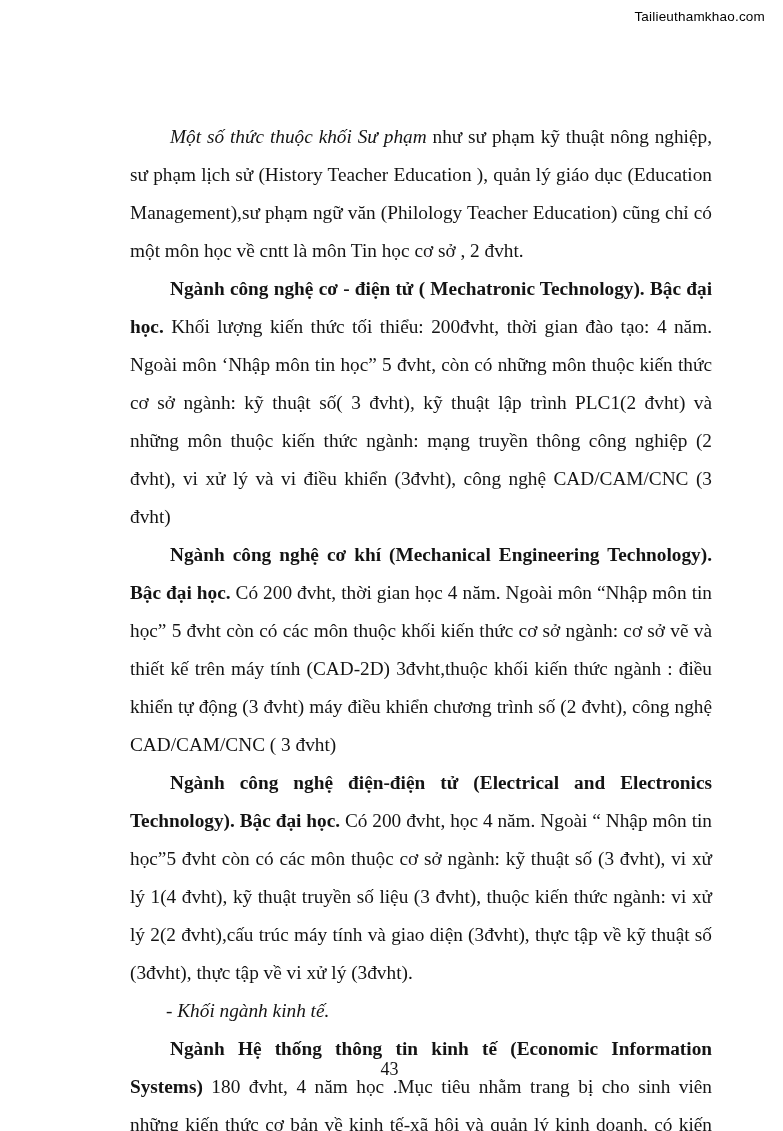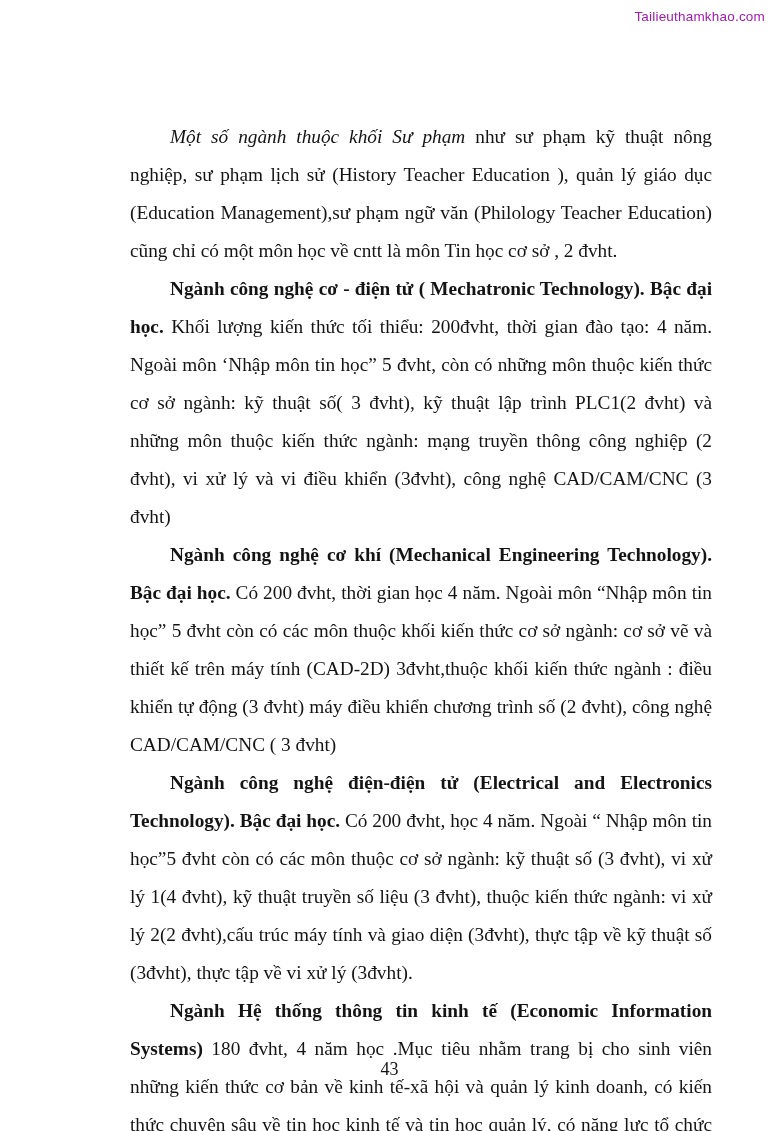--- a/index.html
+++ b/index.html
@@ -16,21 +16,21 @@
     font-family: "Liberation Serif", "DejaVu Serif", serif;
     color: #141414;
   }
   .watermark {
     position: absolute;
     top: 9px;
     right: 18px;
     font-family: "Liberation Sans", "DejaVu Sans", sans-serif;
     font-size: 13.5px;
     letter-spacing: 0.2px;
-    color: #a21caf;
+    color: #000000;
     white-space: nowrap;
     user-select: none;
   }
   .content {
     position: absolute;
     left: 130px;
     top: 118px;
     width: 582px;
     font-size: 19.3px;
     line-height: 38px;
@@ -69,29 +69,30 @@
 </style>
 </head>
 <body>
 
 <div class="page">
 
   <div class="watermark">Tailieuthamkhao.com</div>
 
   <div class="content">
 
-    <p class="indent"><span class="it">Một số ngành thuộc khối Sư phạm</span><span> như sư phạm kỹ thuật nông nghiệp, sư phạm lịch sử  (History Teacher Education ), quản lý giáo dục (Education Management),sư phạm ngữ văn (Philology Teacher Education) cũng chỉ có một môn học về cntt là môn Tin học cơ sở , 2 đvht.</span></p>
+    <p class="indent"><span class="it">Một số thức thuộc khối Sư phạm</span><span> như sư phạm kỹ thuật nông nghiệp, sư phạm lịch sử  (History Teacher Education ), quản lý giáo dục (Education Management),sư phạm ngữ văn (Philology Teacher Education) cũng chỉ có một môn học về cntt là môn Tin học cơ sở , 2 đvht.</span></p>
 
 
     <p class="indent"><span class="bd">Ngành công nghệ cơ - điện tử ( Mechatronic Technology). Bậc đại học.</span><span> Khối lượng kiến thức tối thiểu: 200đvht, thời gian đào tạo: 4 năm. Ngoài môn ‘Nhập môn tin học” 5 đvht, còn có những môn thuộc kiến thức cơ sở ngành: kỹ thuật số( 3 đvht), kỹ thuật lập trình PLC1(2 đvht) và những môn thuộc kiến thức ngành: mạng truyền thông công nghiệp (2 đvht), vi xử lý và vi điều khiển (3đvht), công nghệ CAD/CAM/CNC (3 đvht)</span></p>
 
     <p class="indent"><span class="bd">Ngành công nghệ cơ khí (Mechanical Engineering  Technology). Bậc đại học.</span><span> Có 200 đvht, thời gian học 4 năm. Ngoài môn “Nhập môn tin học” 5 đvht còn có các môn thuộc khối kiến thức cơ sở ngành: cơ sở vẽ và thiết kế trên máy tính (CAD-2D) 3đvht,thuộc khối kiến thức ngành : điều khiển tự động (3 đvht) máy điều khiển chương trình số (2 đvht), công nghệ CAD/CAM/CNC ( 3 đvht)</span></p>
 
     <p class="indent"><span class="bd">Ngành công nghệ điện-điện tử (Electrical and Electronics Technology). Bậc đại học.</span><span> Có 200 đvht, học 4 năm. Ngoài “ Nhập môn tin học”5 đvht  còn có các môn thuộc cơ sở ngành: kỹ thuật số (3 đvht), vi xử lý 1(4 đvht), kỹ thuật truyền số liệu (3 đvht), thuộc kiến thức ngành: vi xử lý 2(2 đvht),cấu trúc máy tính và giao diện (3đvht), thực tập về kỹ thuật số (3đvht), thực tập về vi xử lý (3đvht).</span></p>
 
+    <p class="indent-sm"><span class="it">- Khối ngành  kinh tế.</span></p>
 
     <p class="indent"><span class="bd">Ngành Hệ thống thông tin kinh tế (Economic Information Systems)</span><span> 180 đvht, 4 năm học .Mục tiêu nhằm trang bị cho sinh viên những kiến thức cơ bản về kinh tế-xã hội và quản lý kinh doanh, có kiến thức chuyên sâu về tin học kinh tế và tin học quản lý, có năng lực tổ chức ứng dụng và phát triển các ứng dụng tin học trong hoạt động của các tổ chức kinh tế xã hội.</span></p>
 
   </div>
 
   <div class="pagenum">43</div>
 
 </div>
 
 </body></html>

